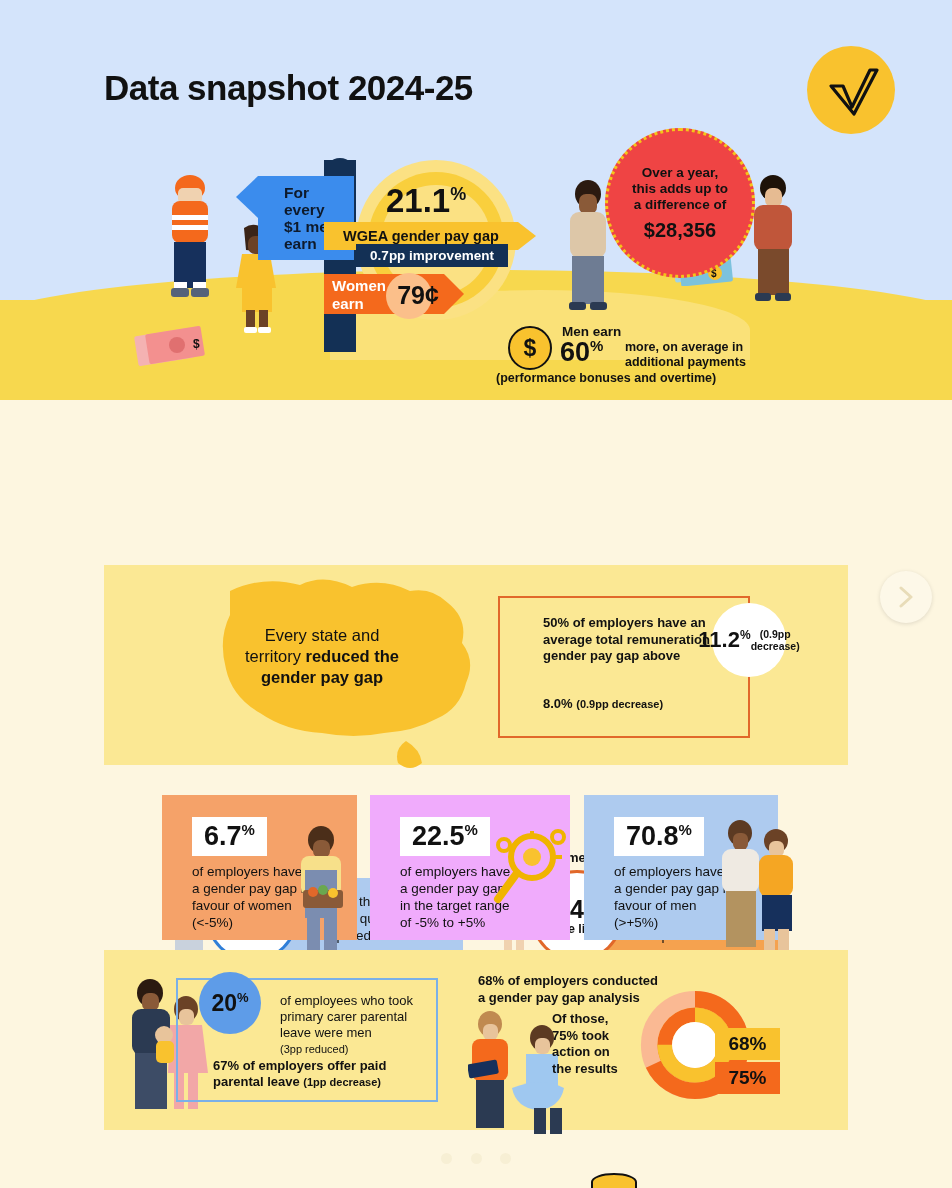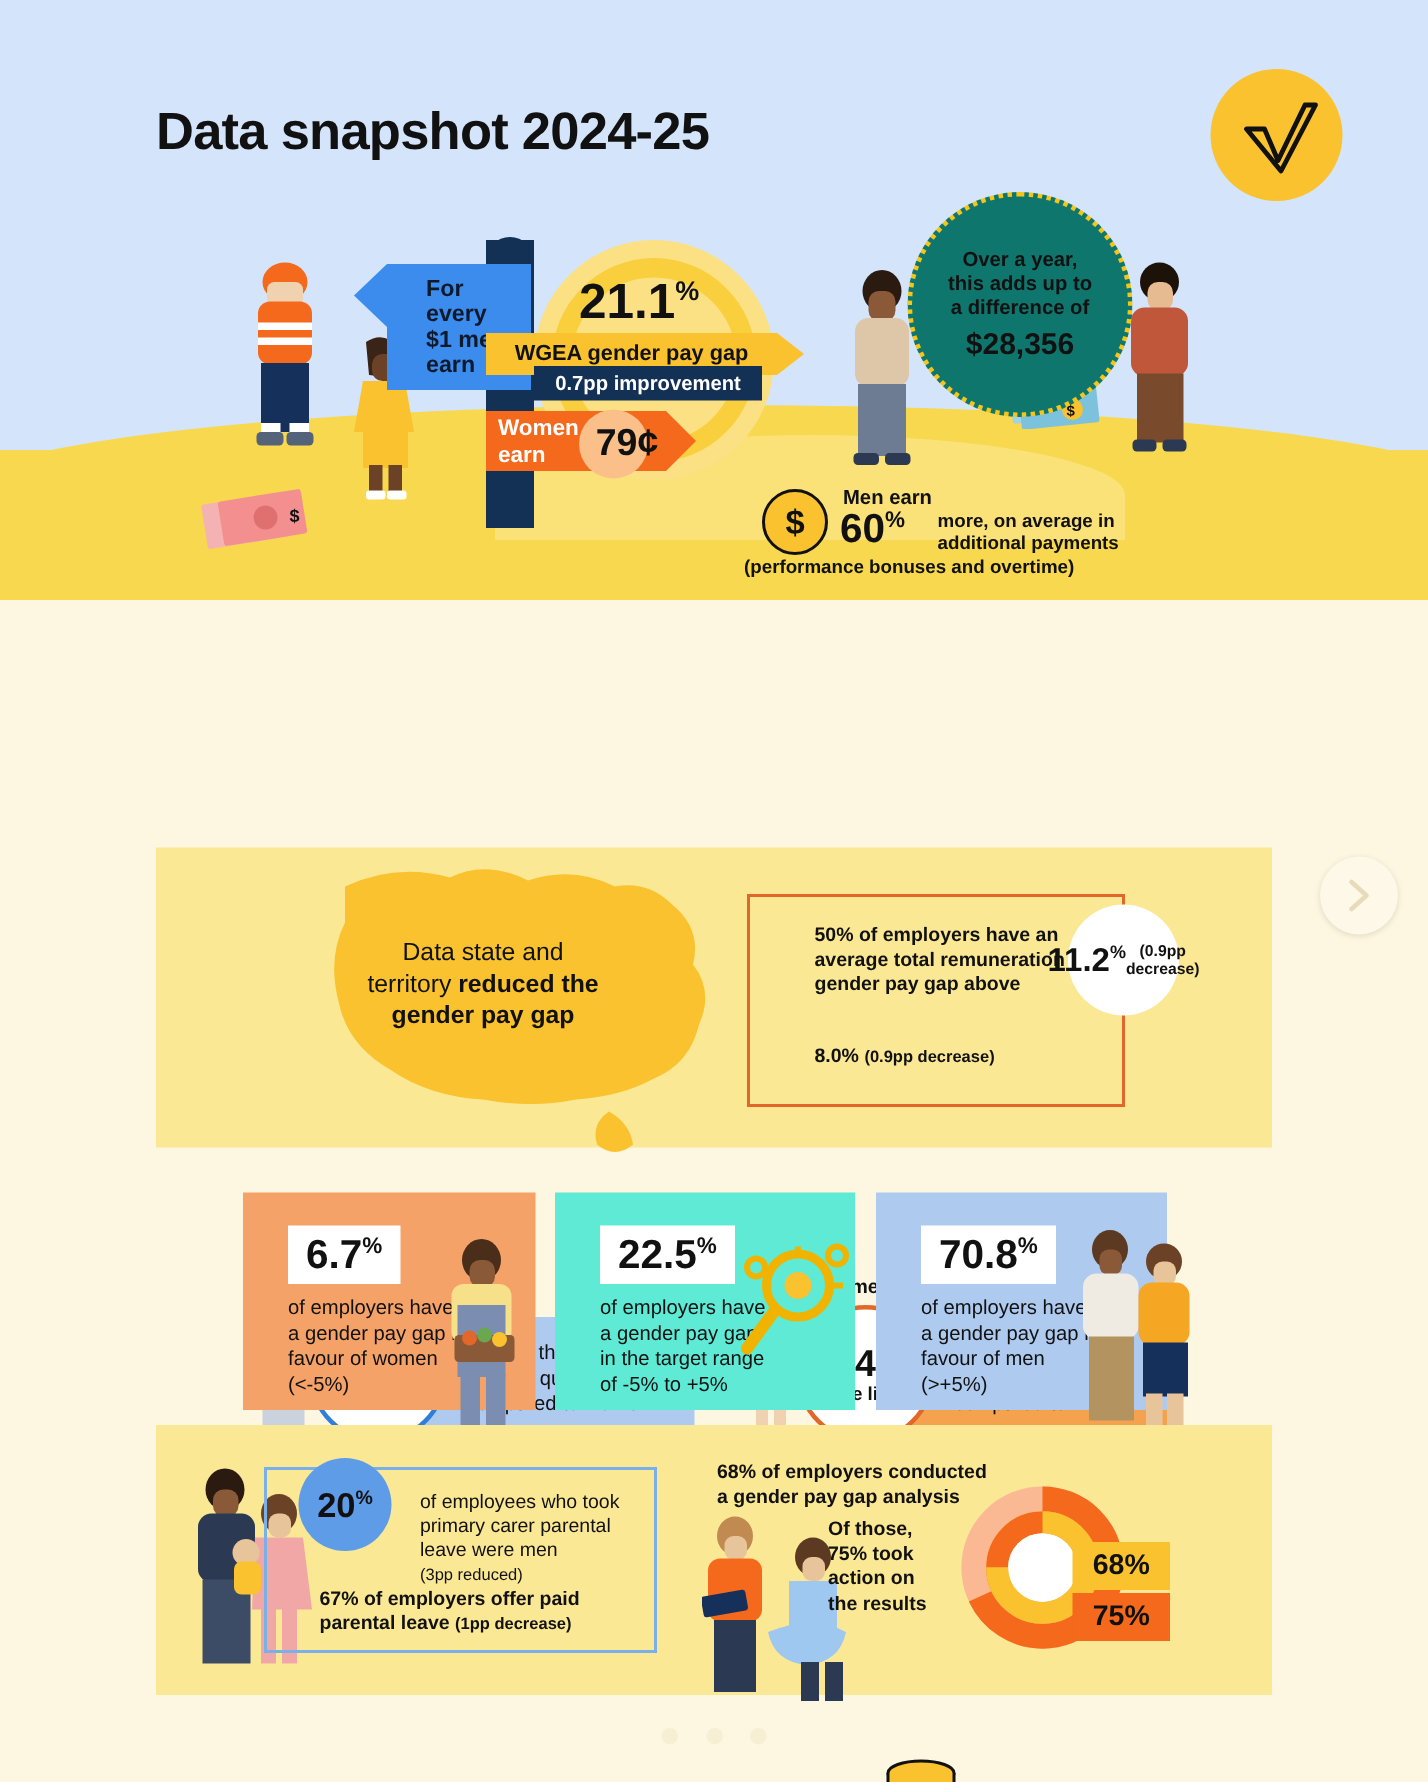--- a/index.html
+++ b/index.html
@@ -56,21 +56,21 @@
   .band-orange {
     position:absolute; left:324px; top:274px; width:120px; height:40px; background:#f4691c;
     color:#fff; font-size:15px; font-weight:bold; line-height:18px; padding:3px 0 0 8px;
   }
   .band-orange::after{ content:""; position:absolute; right:-20px; top:0; border-style:solid; border-width:20px 0 20px 20px; border-color:transparent transparent transparent #f4691c; }
   .cents-circle { position:absolute; left:386px; top:273px; width:46px; height:46px; border-radius:50%; background:#fbbf8a; }
   .cents-val { position:absolute; left:388px; top:281px; width:60px; text-align:center; font-size:25px; font-weight:bold; color:#111; }
 
   
   .bubble { position:absolute; left:605px; top:128px; width:150px; height:150px; border-radius:50%;
-    background:#0f766e; border:3px dotted #f5c518; display:flex; flex-direction:column;
+    background:#ef4444; border:3px dotted #f5c518; display:flex; flex-direction:column;
     align-items:center; justify-content:center; }
   .bubble .b-t { font-size:13.5px; font-weight:bold; color:#111; line-height:16px; text-align:center; }
   .bubble .b-v { font-size:20px; font-weight:bold; color:#111; margin-top:6px; }
 
   
   .coin { position:absolute; left:508px; top:326px; width:44px; height:44px; border-radius:50%; background:#f9c22e; border:2.5px solid #111; }
   .coin span { position:absolute; left:0; top:7px; width:40px; text-align:center; font-size:23px; font-weight:bold; color:#111; }
   .men-earn { position:absolute; left:562px; top:324px; font-size:13.5px; font-weight:bold; color:#111; }
   .sixty { position:absolute; left:560px; top:337px; font-size:27px; font-weight:bold; color:#111; }
   .sixty sup { font-size:15px; }
@@ -308,21 +308,21 @@
 
     <svg class="coins-ill" width="68" height="72" viewBox="0 0 68 72">
       <ellipse cx="28" cy="12" rx="22" ry="8" fill="#f9c22e" stroke="#111" stroke-width="2"></ellipse>
       <path d="M6 12 v12 a22 8 0 0 0 44 0 v-12" fill="#f9c22e" stroke="#111" stroke-width="2"></path>
       <path d="M6 24 v12 a22 8 0 0 0 44 0 v-12" fill="#f9c22e" stroke="#111" stroke-width="2"></path>
       <ellipse cx="40" cy="42" rx="22" ry="8" fill="#f9c22e" stroke="#111" stroke-width="2"></ellipse>
       <path d="M18 42 v12 a22 8 0 0 0 44 0 v-12" fill="#f9c22e" stroke="#111" stroke-width="2"></path>
     </svg>
   </div>
   <div class="map-title">
-    <span style="white-space:pre-line;">Data state and
+    <span style="white-space:pre-line;">Every state and
 territory </span><b style="white-space:pre-line;">reduced the
 gender pay gap</b>
   </div>
   <div class="box-orange"></div>
   <div class="box-t1">50% of employers have an average total remuneration gender pay gap above</div>
   <div class="box-t2">
     <br>
     <span>8.0%</span>
     <span class="sm">(0.9pp decrease)</span>
   </div>
@@ -347,21 +347,21 @@
       <rect x="24" y="52" width="32" height="48" fill="#7b8db0"></rect>
       <rect x="22" y="72" width="40" height="18" rx="3" fill="#8a5a38"></rect>
       <circle cx="32" cy="74" r="5" fill="#e1682a"></circle>
         <circle cx="42" cy="72" r="5" fill="#6aa84f"></circle>
         <circle cx="52" cy="75" r="5" fill="#f9c22e"></circle>
       <rect x="26" y="98" width="13" height="46" fill="#7b8db0"></rect>
       <rect x="43" y="98" width="13" height="46" fill="#7b8db0"></rect>
     </svg>
   </div>
 
-  <div class="p3" style="left:370px; width:200px; background:#5eead4;">
+  <div class="p3" style="left:370px; width:200px; background:#f0abfc;">
     <div class="tag">
       <span class="v"><span>22.5</span><sup>%</sup></span>
     </div>
     <div class="body" style="white-space:pre-line;">of employers have
 a gender pay gap
 in the target range
 of -5% to +5%</div>
     <svg style="position:absolute; right:2px; top:32px;" width="78" height="88" viewBox="0 0 78 88">
       <circle cx="42" cy="30" r="21" fill="none" stroke="#f0b400" stroke-width="6"></circle>
       <circle cx="42" cy="30" r="9" fill="#f9c22e"></circle>

